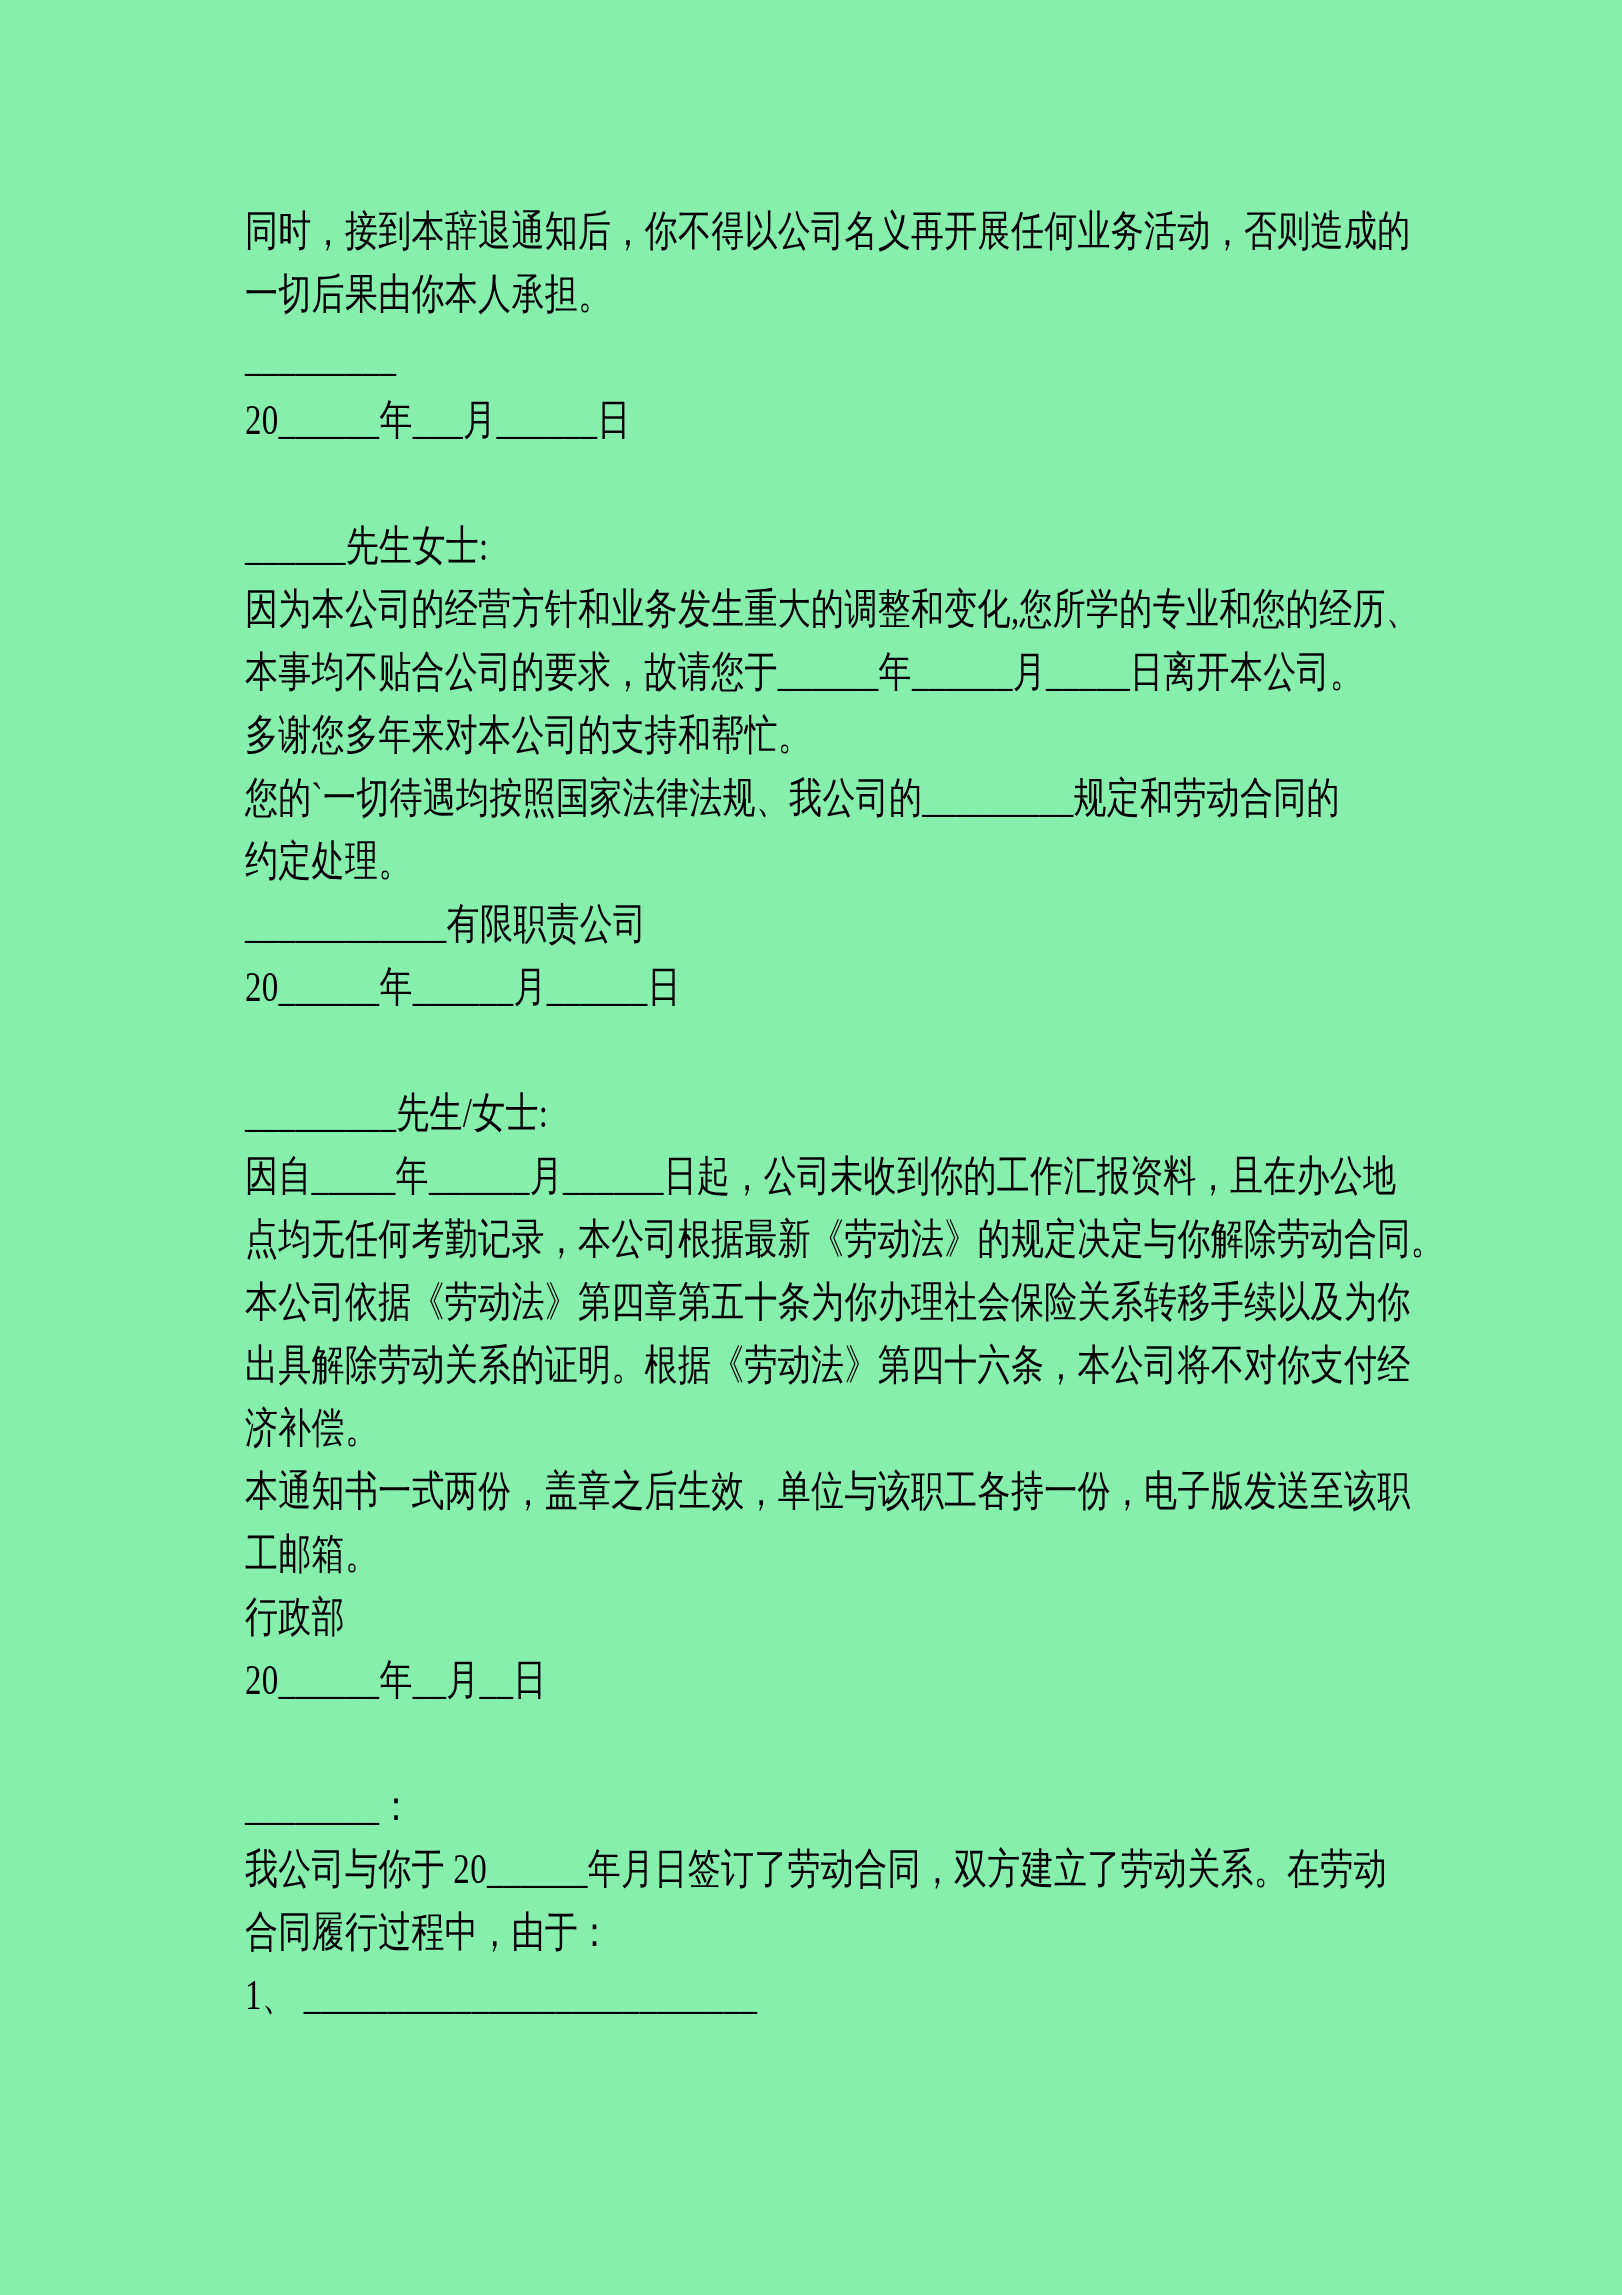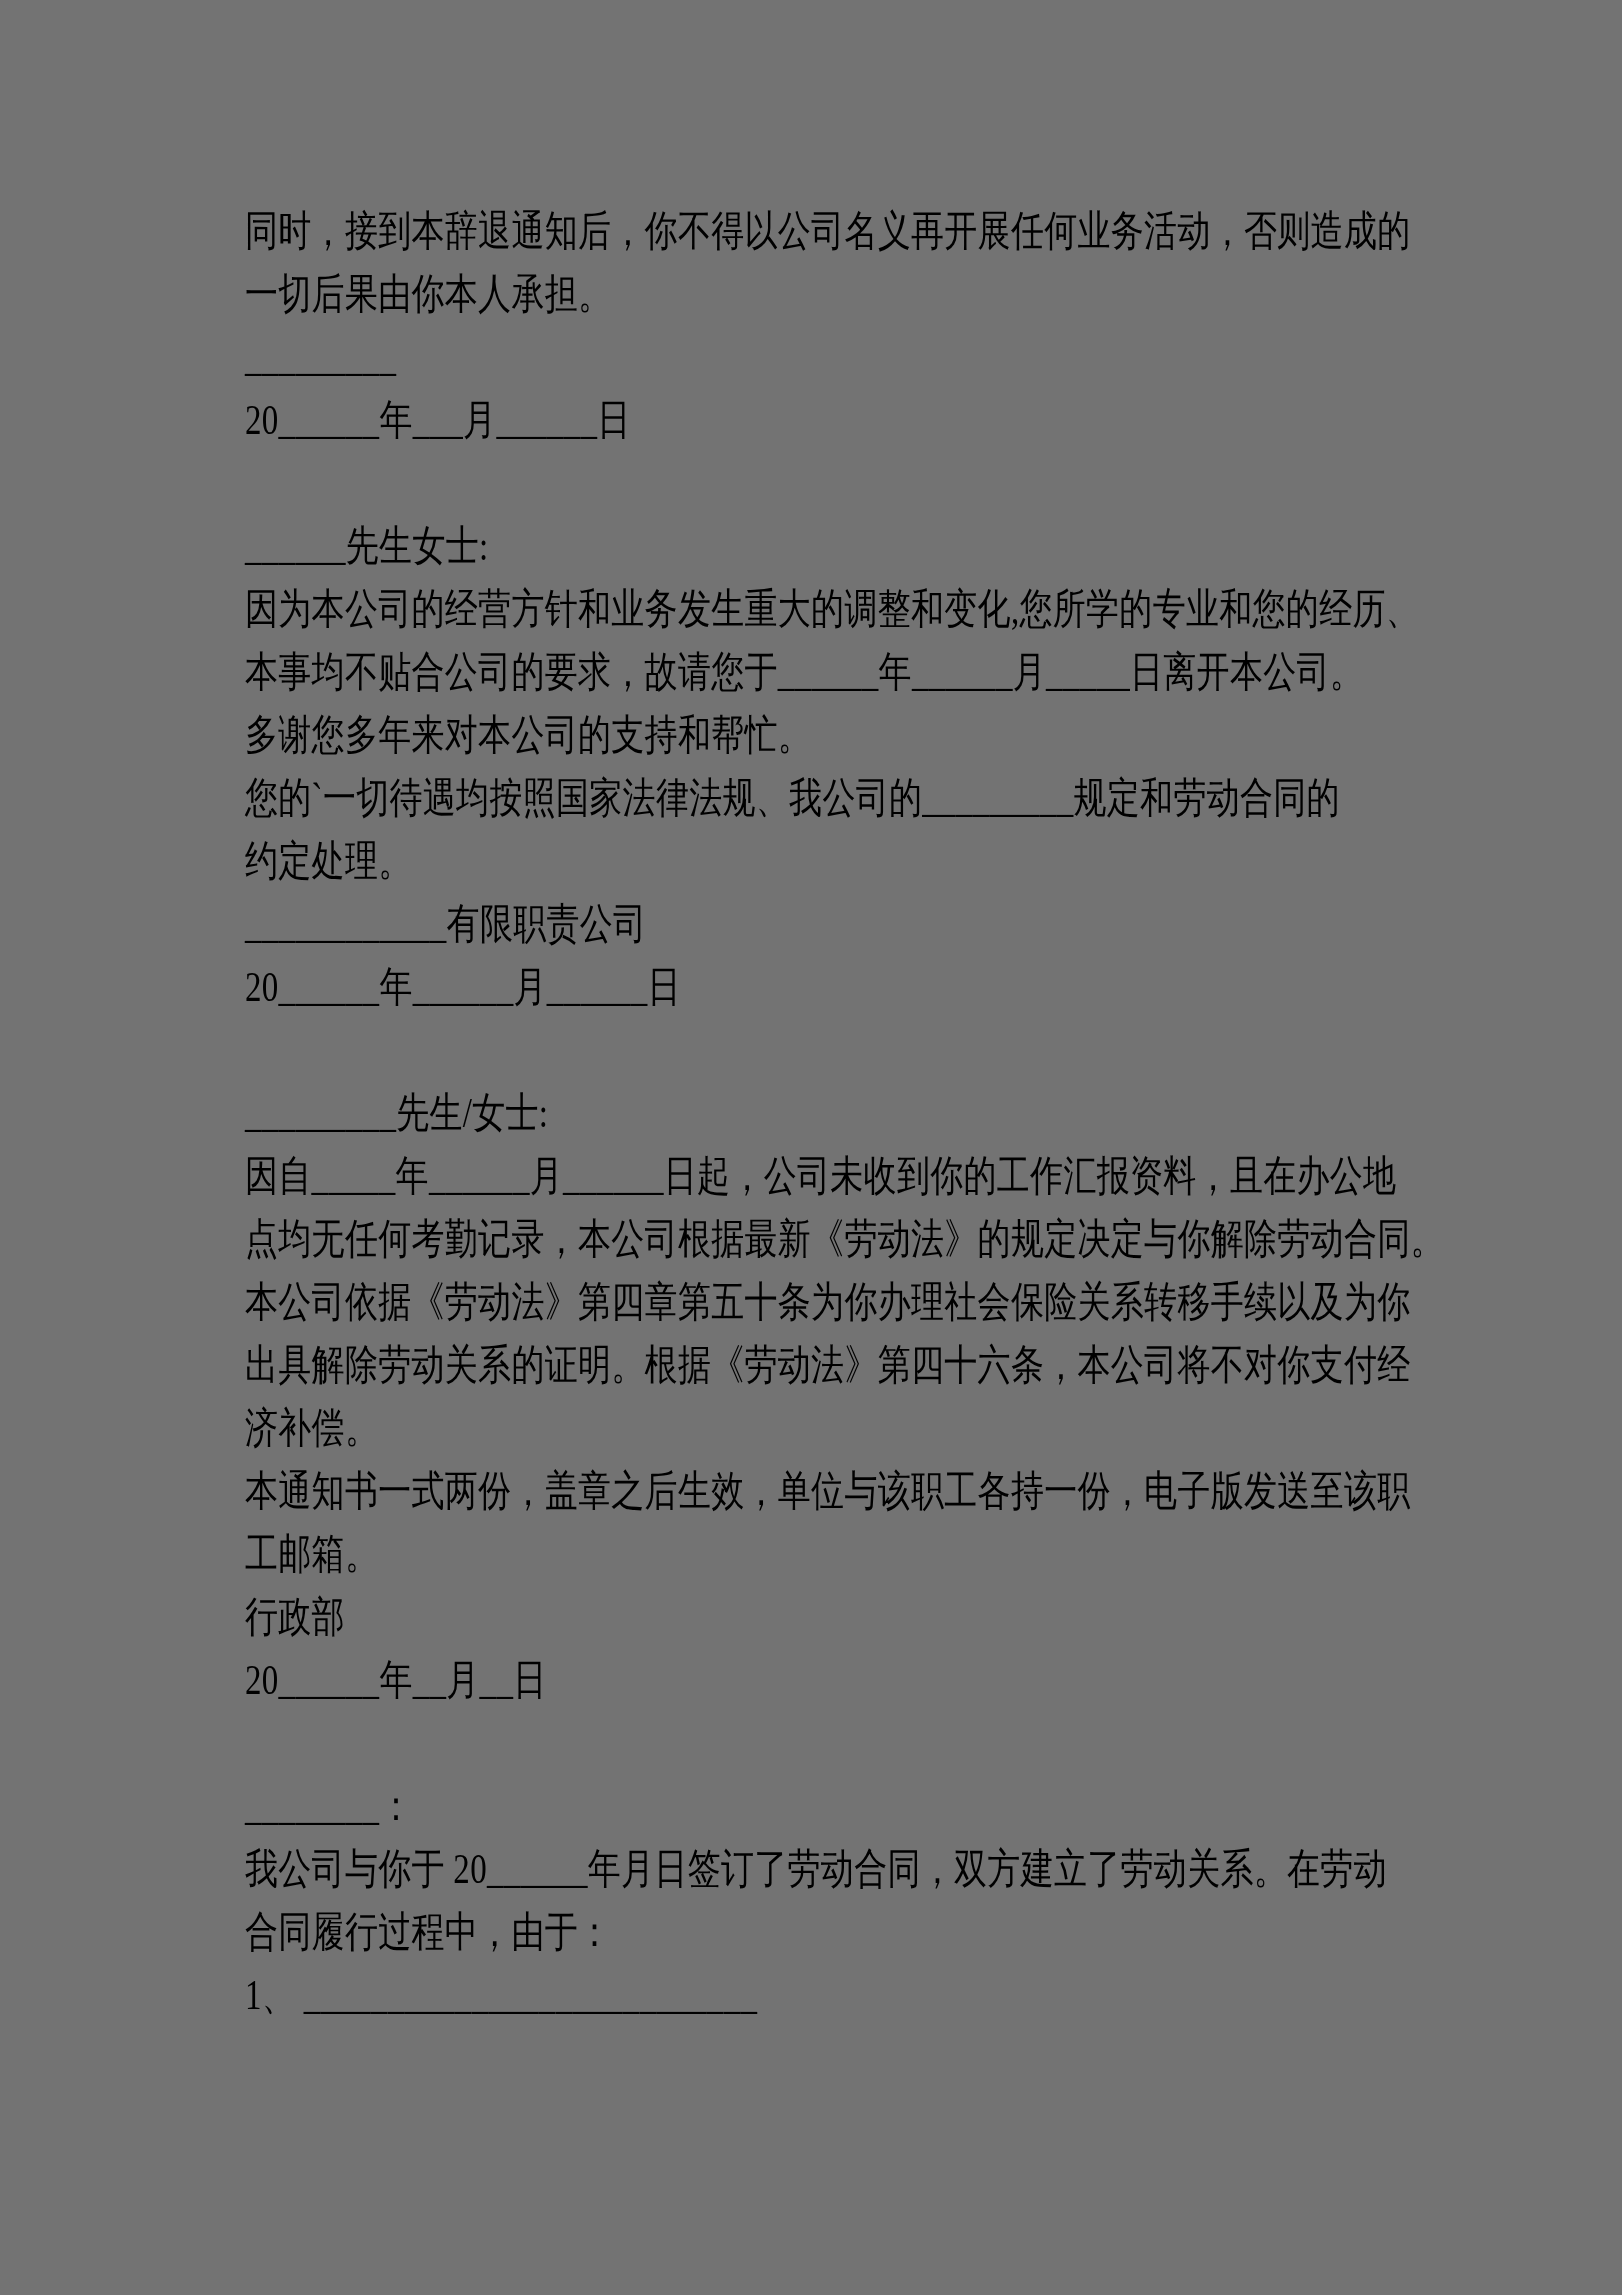--- a/index.html
+++ b/index.html
@@ -5,21 +5,21 @@
   html, body {
     margin: 0;
     padding: 0;
     background: #e8e8e8;
   }
   .page {
     position: relative;
     width: 1623px;
     height: 2295px;
     margin: 0 auto;
-    background: #737373;
+    background: #86efac;
     overflow: hidden;
     font-family: "Liberation Serif", "DejaVu Serif", serif;
   }
   .content {
     position: absolute;
     left: 245px;
     top: 200px;
     width: 1171px;
   }
   .line {

